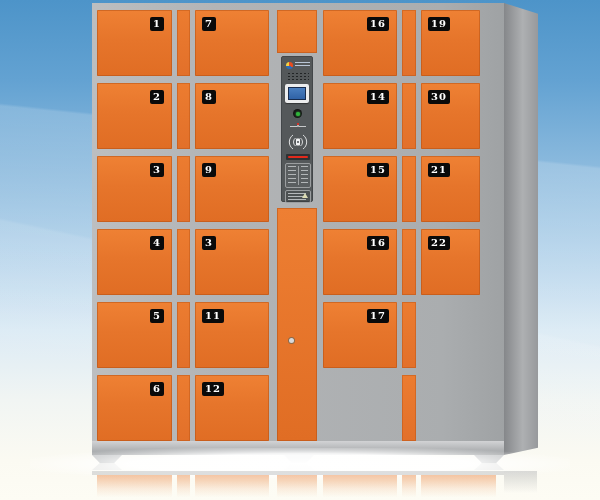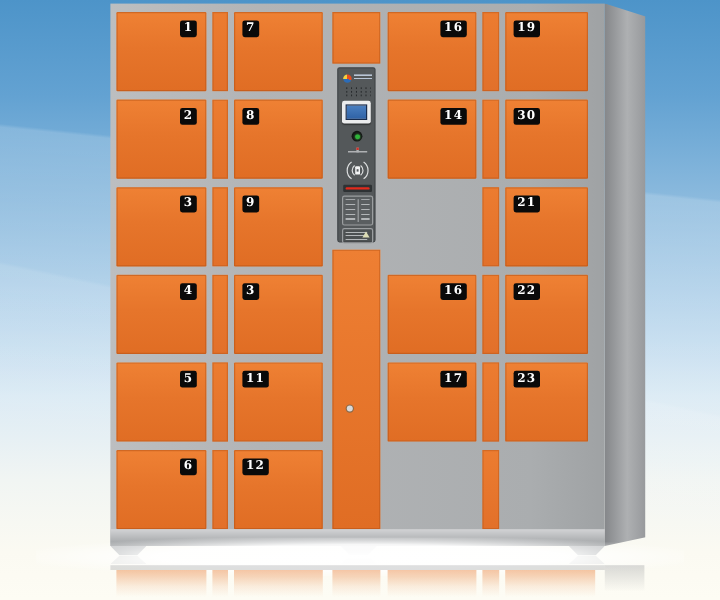--- a/index.html
+++ b/index.html
@@ -15,21 +15,21 @@
   .cabinet{position:absolute;left:92px;top:3px;width:412px;height:452px;
     background:linear-gradient(90deg,#bcbec0,#b2b4b6 30%,#aaadaf 85%,#9fa2a4);}
   .base{position:absolute;left:0;bottom:0;width:412px;height:14px;
     background:linear-gradient(180deg,#d2d3d5,#b5b7b9 55%,#9da0a2);}
   .side-panel{position:absolute;left:504px;top:3px;width:34px;height:452px;
     background:linear-gradient(90deg,#85878a,#aeb0b2 55%,#97999c);
     clip-path:polygon(0 0,100% 2.4%,100% 98.4%,0 100%);}
 
   .door{position:absolute;height:66px;background:linear-gradient(180deg,#ef8134 0%,#e6752b 45%,#e06d24 100%);
     box-shadow:inset 0 0 0 1px rgba(178,80,19,.5);border-radius:1px;}
-  .c1{left:5px;width:75px}.c2{left:103px;width:74px}.c3{left:231px;width:74px}.c4{left:329px;width:69px}
+  .c1{left:5px;width:75px}.c2{left:103px;width:74px}.c3{left:231px;width:74px}.c4{left:329px;width:59px}
   .r1{top:7px}.r2{top:80px}.r3{top:153px}.r4{top:226px}.r5{top:299px}.r6{top:372px}
   .strip{position:absolute;width:13px;height:66px;background:linear-gradient(180deg,#ec7c30,#e2702a);
     box-shadow:inset 0 0 0 1px rgba(178,80,19,.4);}
   .s1{left:85px}.s2{left:310px;width:14px}
 
   .badge{position:absolute;top:7px;background:#0a0a0a;color:#ffffff;
     font:bold 10px/12px "DejaVu Serif", serif;padding:1px 3px;border-radius:2px;
     min-width:7px;text-align:center;letter-spacing:1px;}
   .badge.right{right:8px}.badge.left{left:7px}
 
@@ -196,20 +196,23 @@
     <div class="central-door">
       <span class="lock"></span>
     </div>
 
     <div class="door c3 r1">
         <span class="badge right">16</span>
       </div>
     <div class="door c3 r2">
         <span class="badge right">14</span>
       </div>
+    <div class="door c3 r3">
+        <span class="badge right">15</span>
+      </div>
     <div class="door c3 r4">
         <span class="badge right">16</span>
       </div>
     <div class="door c3 r5">
         <span class="badge right">17</span>
       </div>
 
     <div class="strip s2 r1"></div>
     <div class="strip s2 r2"></div>
     <div class="strip s2 r3"></div>
@@ -221,23 +224,20 @@
         <span class="badge left">19</span>
       </div>
     <div class="door c4 r2">
         <span class="badge left">30</span>
       </div>
     <div class="door c4 r3">
         <span class="badge left">21</span>
       </div>
     <div class="door c4 r4">
         <span class="badge left">22</span>
-      </div>
-    <div class="door c4 r5">
-        <span class="badge left">23</span>
       </div>
 
     <div class="base"></div>
   </div>
 
   <div class="foot f1"></div>
   <div class="foot f2"></div>
   <div class="foot f3"></div>
   <div class="foot-reflect f1"></div>
   <div class="foot-reflect f2"></div>

